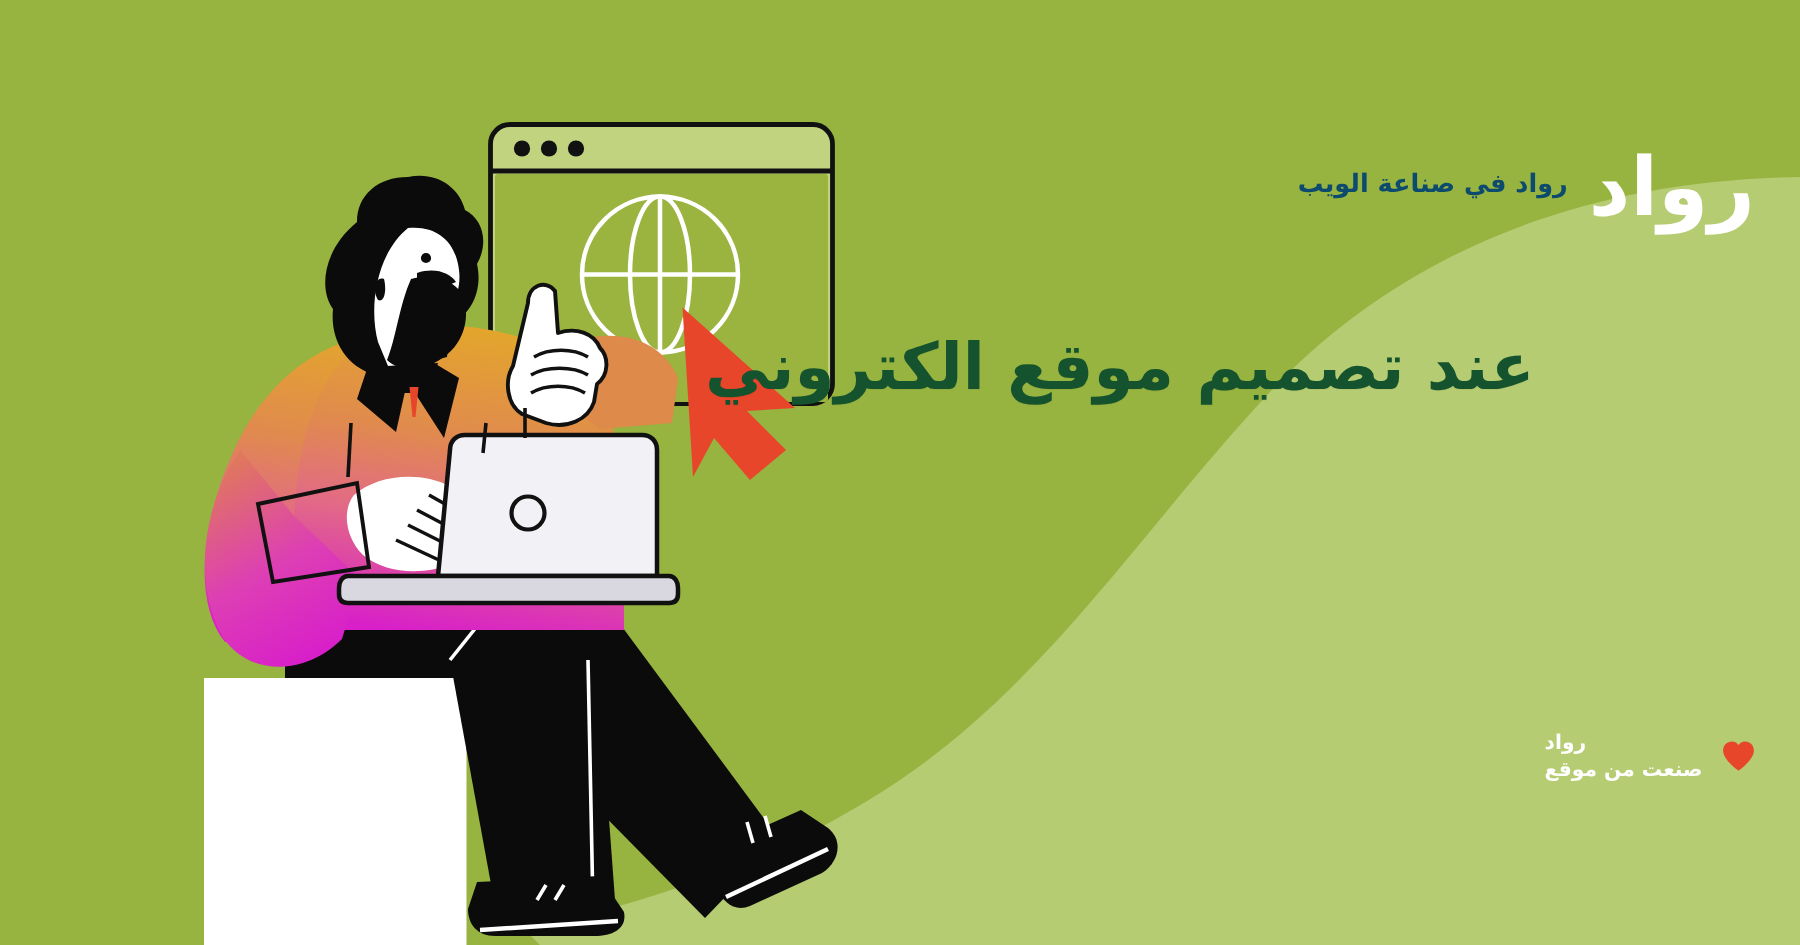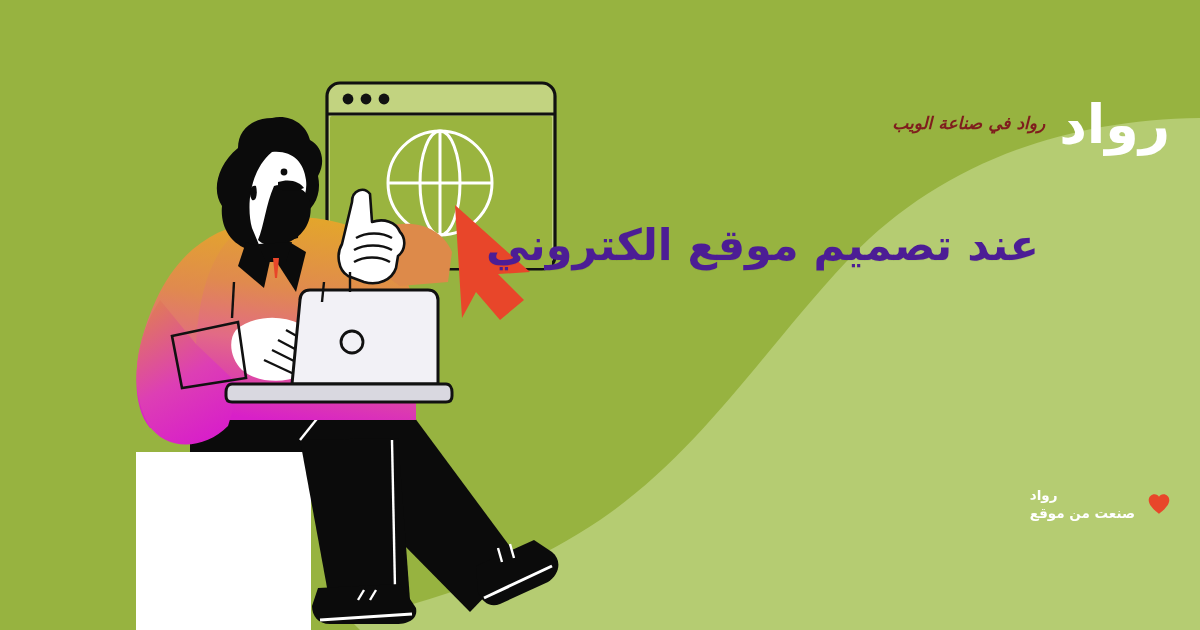--- a/index.html
+++ b/index.html
@@ -42,35 +42,34 @@
   .brand-logo {
     font-size: 54px;
     font-weight: 700;
     color: #ffffff;
     line-height: 1;
     letter-spacing: -1px;
   }
   .brand-tagline {
     font-size: 17px;
     font-weight: 600;
-    color: #7f1d1d;
+    color: #0c4a6e;
     line-height: 1;
     white-space: nowrap;
     padding-bottom: 4px;
-    font-style: italic;
   }
 
   .headline {
     position: absolute;
     top: 218px;
-    right: 14px;
+    right: 30px;
     width: 700px;
     text-align: left;
     direction: rtl;
-    color: #4c1d95;
+    color: #14532d;
     font-size: 43px;
     font-weight: 700;
     line-height: 1.28;
     text-shadow: 0 1px 0 rgba(0,0,0,0.04);
   }
   .headline .hl-line {
     display: block;
     white-space: nowrap;
   }
   .headline .hl-line-1 { text-align: left; }

